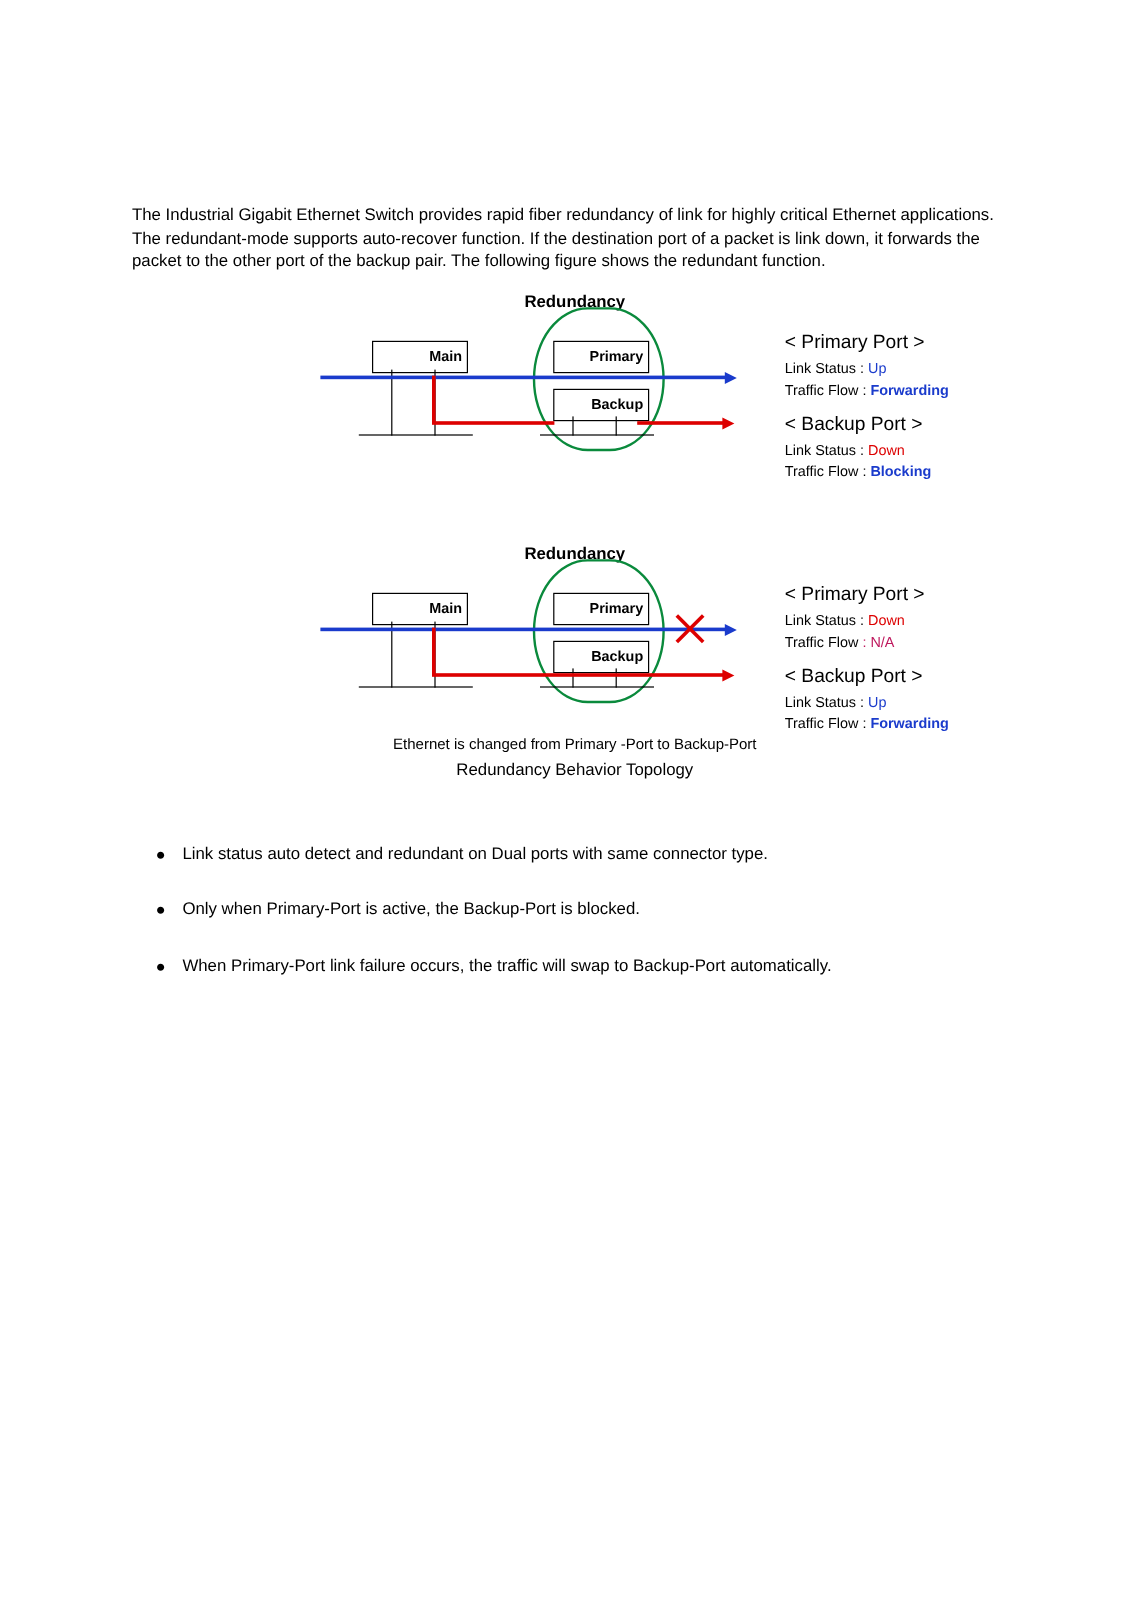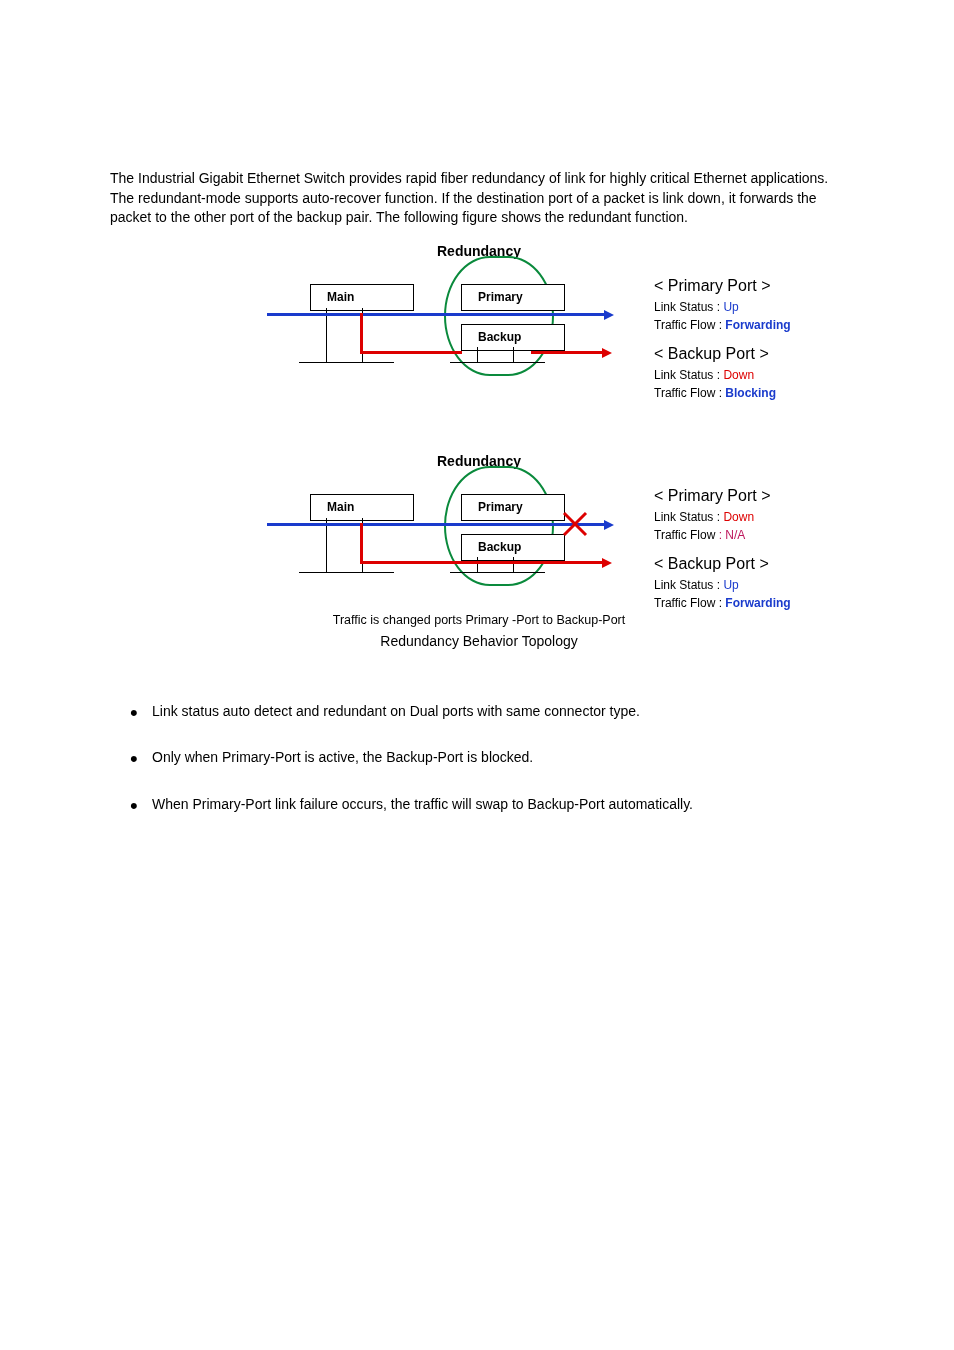--- a/index.html
+++ b/index.html
@@ -1,21 +1,21 @@
 <!DOCTYPE html>
 <html><head>
 <meta charset="utf-8">
 <style>
   body{margin:0;background:#fff;font-family:Arial,Helvetica,sans-serif;color:#000;font-size:14px;line-height:1.4}
   .page{width:954px;min-height:1350px;padding:155px 106px 0 110px;box-sizing:border-box}
   .intro{}
   .dia-wrap{display:flex;justify-content:center;margin:0 0 40px 0}
   .dia{position:relative;width:630px;height:170px}
   .rtitle{position:absolute;left:0;right:0;text-align:center;font-weight:bold;font-size:14px}
-  .box{position:absolute;border:1.5px solid #000;background:#fff;text-align:left;font-weight:bold;font-size:12px;padding:4px 16px;width:70px}
+  .box{position:absolute;border:1.5px solid #000;background:#fff;text-align:right;font-weight:bold;font-size:12px;padding:4px 4px;width:70px}
   .oval{position:absolute;border:2.5px solid #0a8a3c;border-radius:50%/60%}
   .legend{position:absolute;left:490px;width:170px;font-size:12px;line-height:1.5}
   .legend b{font-weight:normal;font-size:16px}
   .blue-line{position:absolute;height:3px;background:#1a3bcc}
   .red-line{position:absolute;height:3px;background:#d00}
   .black-line{position:absolute;background:#000}
   .tri-blue{position:absolute;width:0;height:0;border-left:10px solid #1a3bcc;border-top:5px solid transparent;border-bottom:5px solid transparent}
   .tri-red{position:absolute;width:0;height:0;border-left:10px solid #d00;border-top:5px solid transparent;border-bottom:5px solid transparent}
   .caption{position:absolute;font-size:12.5px;left:0;right:0;text-align:center}
   .ft{position:absolute;left:0;right:0;text-align:center;font-size:14px}
@@ -100,21 +100,21 @@
    <div class="legend" style="top:32px">
      <b>&lt; Primary Port &gt;</b><br>
      <span>Link Status  : </span><span class="c-down">Down</span><br>
      <span>Traffic Flow </span><span class="c-na">: N/A</span>
    </div>
    <div class="legend" style="top:100px">
      <b>&lt; Backup Port &gt;</b><br>
      <span>Link Status  : </span><span class="c-up">Up</span><br>
      <span>Traffic Flow : </span><span class="c-fwd">Forwarding</span>
    </div>
-   <div class="caption" style="top:160px">Traffic is changed ports Primary -Port to Backup-Port</div>
+   <div class="caption" style="top:160px">Ethernet is changed from Primary -Port to Backup-Port</div>
    <div class="ft" style="top:180px">Redundancy Behavior Topology</div>
  </div>
 </div>
 
 <ul class="items">
   <li>Link status auto detect and redundant on Dual ports with same connector type.</li>
   <li>Only when Primary-Port is active, the Backup-Port is blocked.</li>
   <li>When Primary-Port link failure occurs, the traffic will swap to Backup-Port automatically.</li>
 </ul>
 

